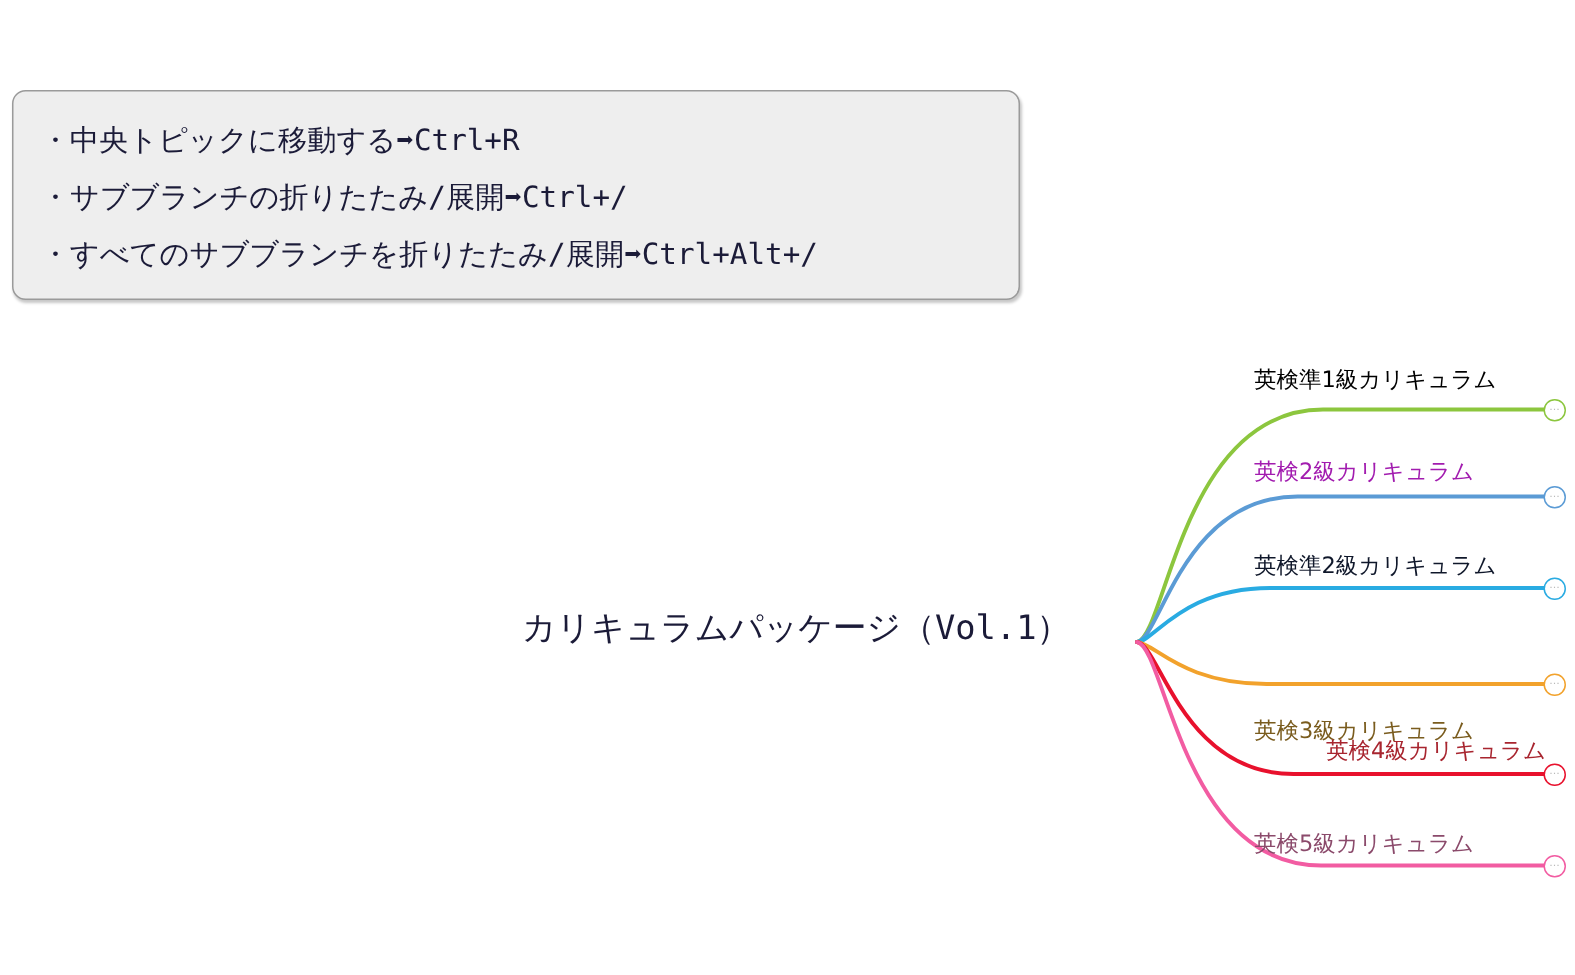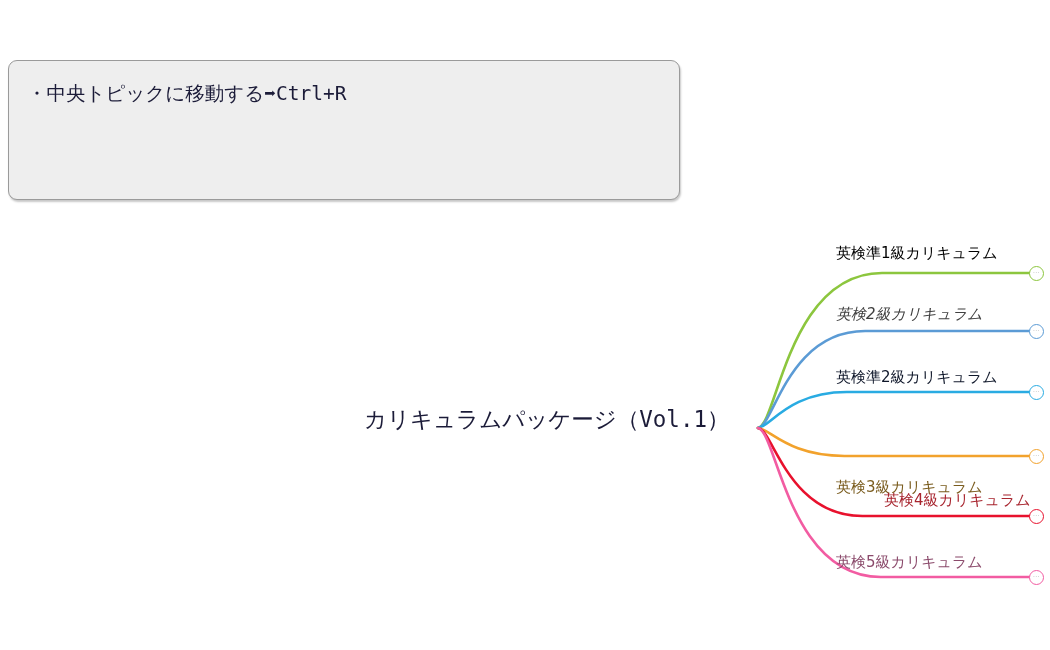--- a/index.html
+++ b/index.html
@@ -51,21 +51,21 @@
     position: absolute;
     left: 0;
     top: 0;
     width: 1050px;
     height: 650px;
     pointer-events: none;
   }
 
   #central-topic {
     position: absolute;
-    left: 364px;
+    left: 348px;
     top: 404px;
     color: #1b1b38;
     font-family: "DejaVu Sans Mono", "Liberation Mono", monospace;
     font-size: 22.5px;
     line-height: 30px;
     white-space: nowrap;
   }
 
   .branch-label {
     position: absolute;
@@ -91,38 +91,40 @@
     color: #b9b9b9;
     letter-spacing: 0.5px;
     overflow: hidden;
   }
 </style>
 </head>
 <body>
 
 <div id="shortcut-note">
   <div class="note-line">・中央トピックに移動する➡Ctrl+R</div>
+  <div class="note-line">・サブブランチの折りたたみ/展開➡Ctrl+/</div>
+  <div class="note-line">・すべてのサブブランチを折りたたみ/展開➡Ctrl+Alt+/</div>
 </div>
 
 <div id="mindmap">
 
   <svg id="branch-canvas" viewBox="0 0 1050 650" width="1050" height="650" xmlns="http://www.w3.org/2000/svg">
       <path d="M 758 428 C 777.3 424.9, 788 273, 882 273 L 1030 273" fill="none" stroke="#8cc63e" stroke-width="2.6" stroke-linecap="round"></path>
       <path d="M 758 428 C 773.82 426.06, 788 331, 865.1 331 L 1030 331" fill="none" stroke="#5b9bd5" stroke-width="2.6" stroke-linecap="round"></path>
       <path d="M 758 428 C 770.16 427.28, 788 392, 846.8 392 L 1030 392" fill="none" stroke="#29abe2" stroke-width="2.6" stroke-linecap="round"></path>
       <path d="M 758 428 C 769.68 428.56, 788 456, 844.4 456 L 1030 456" fill="none" stroke="#f2a22c" stroke-width="2.6" stroke-linecap="round"></path>
       <path d="M 758 428 C 773.28 429.76, 788 516, 862.4 516 L 1030 516" fill="none" stroke="#e8112d" stroke-width="2.6" stroke-linecap="round"></path>
       <path d="M 758 428 C 776.94 430.98, 788 577, 880.7 577 L 1030 577" fill="none" stroke="#f25ca2" stroke-width="2.6" stroke-linecap="round"></path>
     </svg>
 
   <div id="central-topic">カリキュラムパッケージ（Vol.1）</div>
 
   <div id="branch-labels">
       <div class="branch-label" style="top: 243px; color: #000000;">英検準1級カリキュラム</div>
-      <div class="branch-label" style="top: 304px; color: #404040; font-style: italic;">英検2級カリキュラム</div>
+      <div class="branch-label" style="top: 304px; color: #a21caf;">英検2級カリキュラム</div>
       <div class="branch-label" style="top: 367px; color: #0f172a;">英検準2級カリキュラム</div>
       <div class="branch-label" style="top: 429px; color: rgb(122, 92, 30); margin-top: 48px;">英検3級カリキュラム</div>
       <div class="branch-label" style="top: 490px; color: rgb(168, 37, 47); margin-left: 48px;">英検4級カリキュラム</div>
       <div class="branch-label" style="top: 552px; color: rgb(139, 74, 107);">英検5級カリキュラム</div>
     </div>
   <div id="branch-dots">
       <div class="collapse-dot" style="left: 1029px; top: 265.5px; border-color: rgb(140, 198, 62);">…</div>
       <div class="collapse-dot" style="left: 1029px; top: 323.5px; border-color: rgb(91, 155, 213);">…</div>
       <div class="collapse-dot" style="left: 1029px; top: 384.5px; border-color: rgb(41, 171, 226);">…</div>
       <div class="collapse-dot" style="left: 1029px; top: 448.5px; border-color: rgb(242, 162, 44);">…</div>

